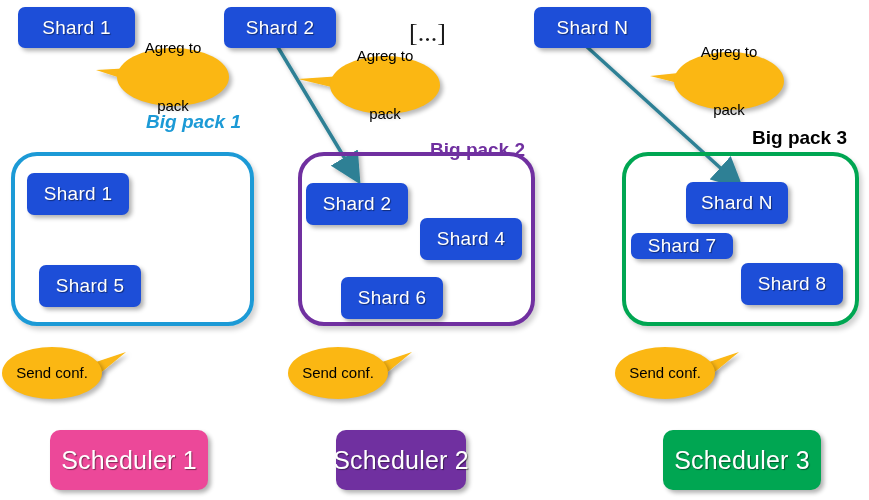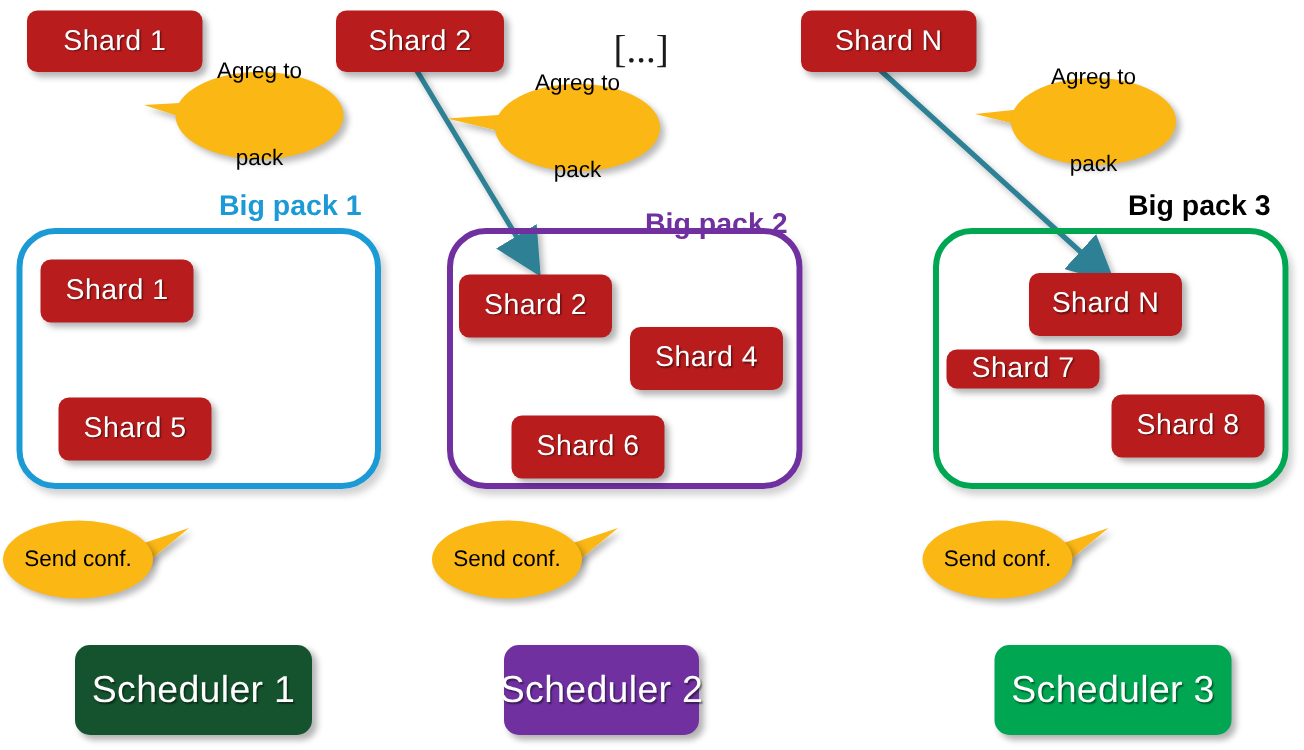--- a/index.html
+++ b/index.html
@@ -18,30 +18,30 @@
     display:flex;align-items:center;justify-content:center;
     border-radius:7px;
     color:#ffffff;
     text-shadow:1px 1px 1px rgba(0,0,0,.45);
     box-shadow:3px 3px 4px rgba(0,0,0,.30);
     white-space:nowrap;
     box-sizing:border-box;
     user-select:none;
   }
   .shard{
-    background:#b91c1c;
+    background:#1d4ed8;
     font-size:19px;
     letter-spacing:.3px;
   }
   .sched{
     font-size:25px;
     border-radius:10px;
     letter-spacing:.2px;
   }
-  .sched-1{background:#14532d;}
+  .sched-1{background:#ec4899;}
   .sched-2{background:#7030A0;}
   .sched-3{background:#00A652;}
 
   
   .pack{
     position:absolute;
     border-radius:26px;
     background:transparent;
     box-sizing:border-box;
     box-shadow:3px 4px 5px rgba(0,0,0,.18);
@@ -159,21 +159,21 @@
     </span>
   </div>
 
   <div class="callout" style="left:674px;top:52px;width:110px;height:58px;">
     <span>
       <span>Agreg to</span><br>
       <span>pack</span>
     </span>
   </div>
 
-  <div class="pack-label lbl-1" style="left:146px;top:127px;">Big pack 1</div>
+  <div class="pack-label lbl-1" style="left:146px;top:111px;font-style:italic;">Big pack 1</div>
   <div class="pack pack-1" style="left:11px;top:152px;width:243px;height:174px;"></div>
 
   <div class="box shard" style="left:27px;top:173px;width:102px;height:42px;">
     <span>Shard 1</span>
   </div>
   <div class="box shard" style="left:39px;top:265px;width:102px;height:42px;">
     <span>Shard 5</span>
   </div>
 
   <div class="pack-label lbl-2" style="left:430px;top:127px;margin-top:12px;">Big pack 2</div>

